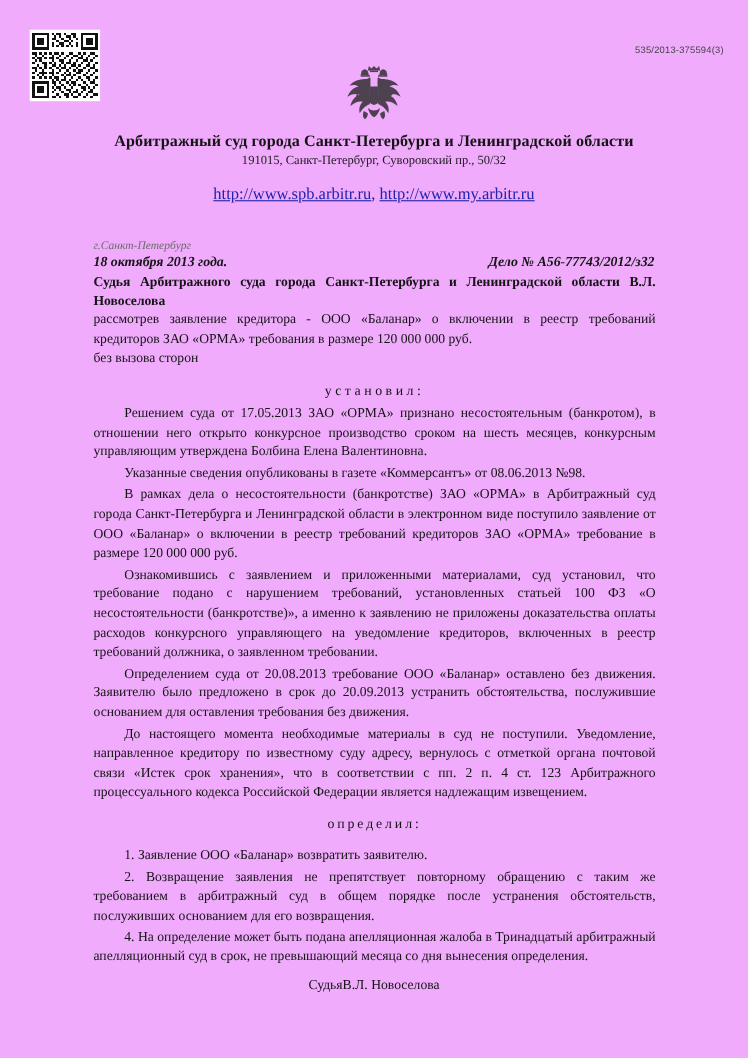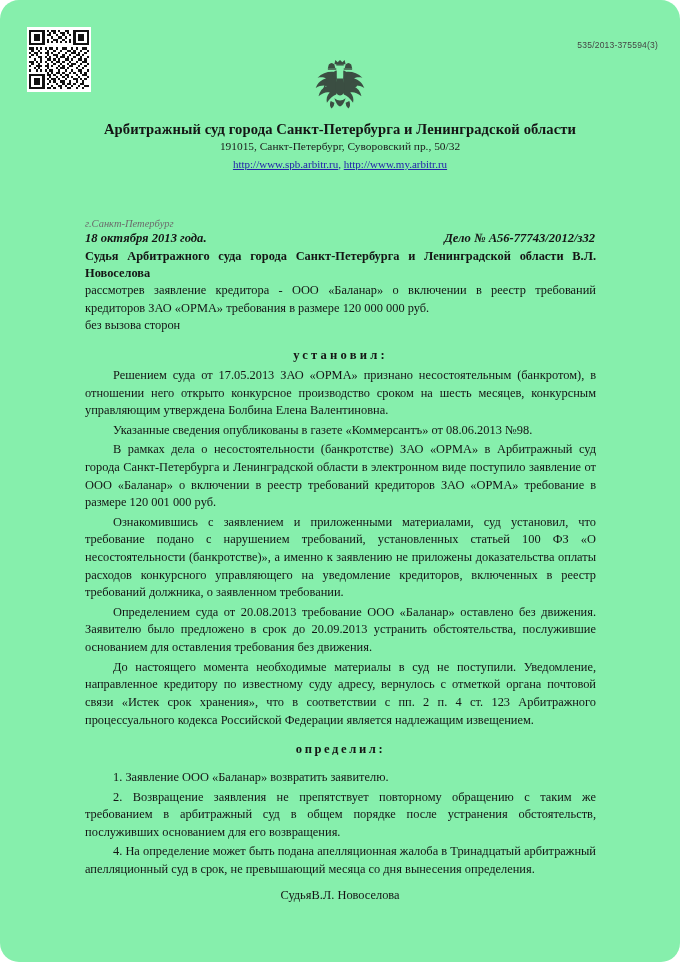--- a/index.html
+++ b/index.html
@@ -12,22 +12,21 @@
     height: 962px;
     position: relative;
     font-family: "Liberation Serif", "DejaVu Serif", serif;
     color: #141414;
     overflow: hidden;
   }
 
   .page {
     position: absolute;
     inset: 0;
-    background: #86efac;
-    border-radius: 19px;
+    background: #f0abfc;
   }
 
   
   .qr {
     position: absolute;
     left: 27px;
     top: 27px;
     width: 64px;
     height: 65px;
     background: #ffffff;
@@ -73,22 +72,22 @@
     line-height: 1.25;
     white-space: nowrap;
     text-align: center;
   }
   .court-address {
     font-size: 11.4px;
     margin-top: 2px;
     color: #1b1b1b;
   }
   .court-links {
-    font-size: 11px;
-    margin-top: 6px;
+    font-size: 15px;
+    margin-top: 17px;
     color: #2222aa;
   }
   .court-links a {
     color: #2222aa;
     text-decoration: underline;
   }
 
   
   .doc-title-wrap {
     position: absolute;
@@ -146,21 +145,21 @@
   }
   .p {
     text-indent: 28px;
     margin-top: 2px;
   }
   .p.noindent { text-indent: 0; }
   .tight { margin-top: 0; }
 
   .section-head {
     text-align: center;
-    font-weight: bold;
+    font-weight: normal;
     font-size: 12.6px;
     letter-spacing: 3.2px;
     margin: 12px 0 2px 0;
   }
   .section-head.sparse { letter-spacing: 2.6px; }
 
   .gap-sm { height: 6px; }
 
   
   .signature {
@@ -449,21 +448,21 @@
     <div class="judge-line">Судья Арбитражного суда города Санкт-Петербурга и Ленинградской области В.Л. Новоселова</div>
 
     <div class="p noindent tight">рассмотрев  заявление кредитора - ООО «Баланар» о включении в реестр требований кредиторов ЗАО «ОРМА» требования в размере 120 000 000  руб.</div>
 
     <div class="p noindent tight">без вызова сторон</div>
 
     <div class="section-head">установил:</div>
 
     <div class="p">Решением суда от 17.05.2013 ЗАО «ОРМА» признано несостоятельным (банкротом), в отношении него открыто конкурсное производство сроком на шесть месяцев, конкурсным управляющим утверждена Болбина Елена Валентиновна.</div>
     <div class="p">Указанные сведения опубликованы в газете «Коммерсантъ» от 08.06.2013 №98.</div>
-    <div class="p">В рамках дела о несостоятельности (банкротстве) ЗАО «ОРМА» в Арбитражный суд города Санкт-Петербурга и Ленинградской области в электронном виде поступило заявление от ООО «Баланар» о включении в реестр требований кредиторов ЗАО «ОРМА» требование в размере 120 001 000 руб.</div>
+    <div class="p">В рамках дела о несостоятельности (банкротстве) ЗАО «ОРМА» в Арбитражный суд города Санкт-Петербурга и Ленинградской области в электронном виде поступило заявление от ООО «Баланар» о включении в реестр требований кредиторов ЗАО «ОРМА» требование в размере 120 000 000 руб.</div>
     <div class="p">Ознакомившись с заявлением и приложенными материалами, суд установил, что требование подано с нарушением требований, установленных статьей 100 ФЗ «О несостоятельности (банкротстве)», а именно к заявлению не приложены доказательства оплаты расходов конкурсного управляющего на уведомление кредиторов, включенных в реестр требований должника, о заявленном требовании.</div>
     <div class="p">Определением суда от 20.08.2013 требование ООО «Баланар» оставлено без движения. Заявителю было предложено в срок до 20.09.2013 устранить обстоятельства, послужившие основанием для оставления требования без движения.</div>
     <div class="p">До настоящего момента необходимые материалы в суд не поступили. Уведомление, направленное кредитору по известному суду адресу, вернулось с отметкой органа почтовой связи «Истек срок хранения», что в соответствии с пп. 2 п. 4 ст. 123 Арбитражного процессуального кодекса Российской Федерации является надлежащим извещением.</div>
 
     <div class="section-head sparse">определил:</div>
 
     <div class="gap-sm"></div>
 
     <div class="p">1. Заявление  ООО «Баланар» возвратить заявителю.</div>
     <div class="p">2. Возвращение заявления не препятствует повторному обращению с таким же требованием в арбитражный суд в общем порядке после устранения обстоятельств, послуживших основанием для его возвращения.</div>

